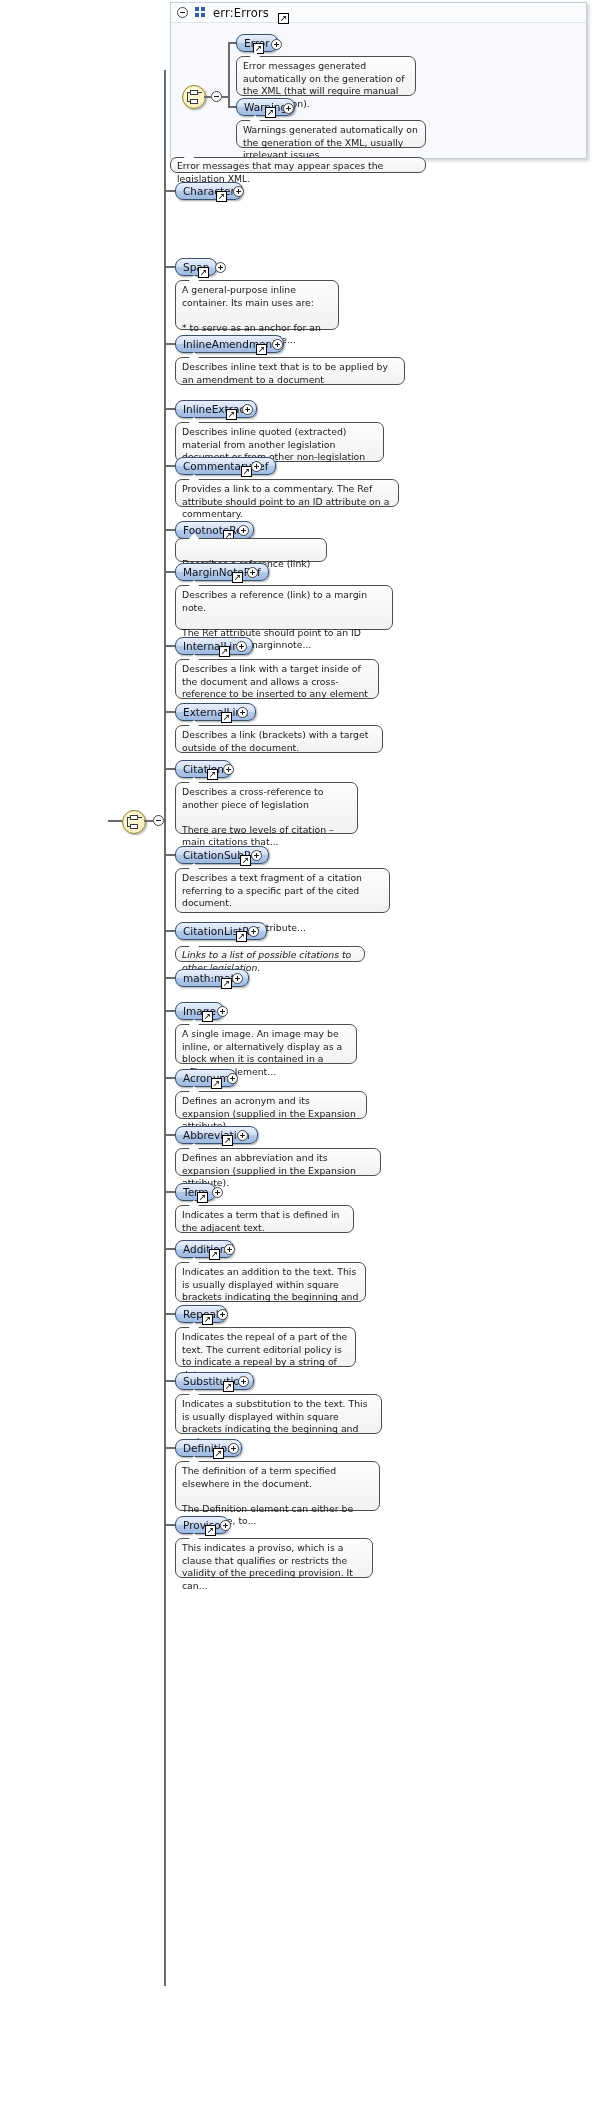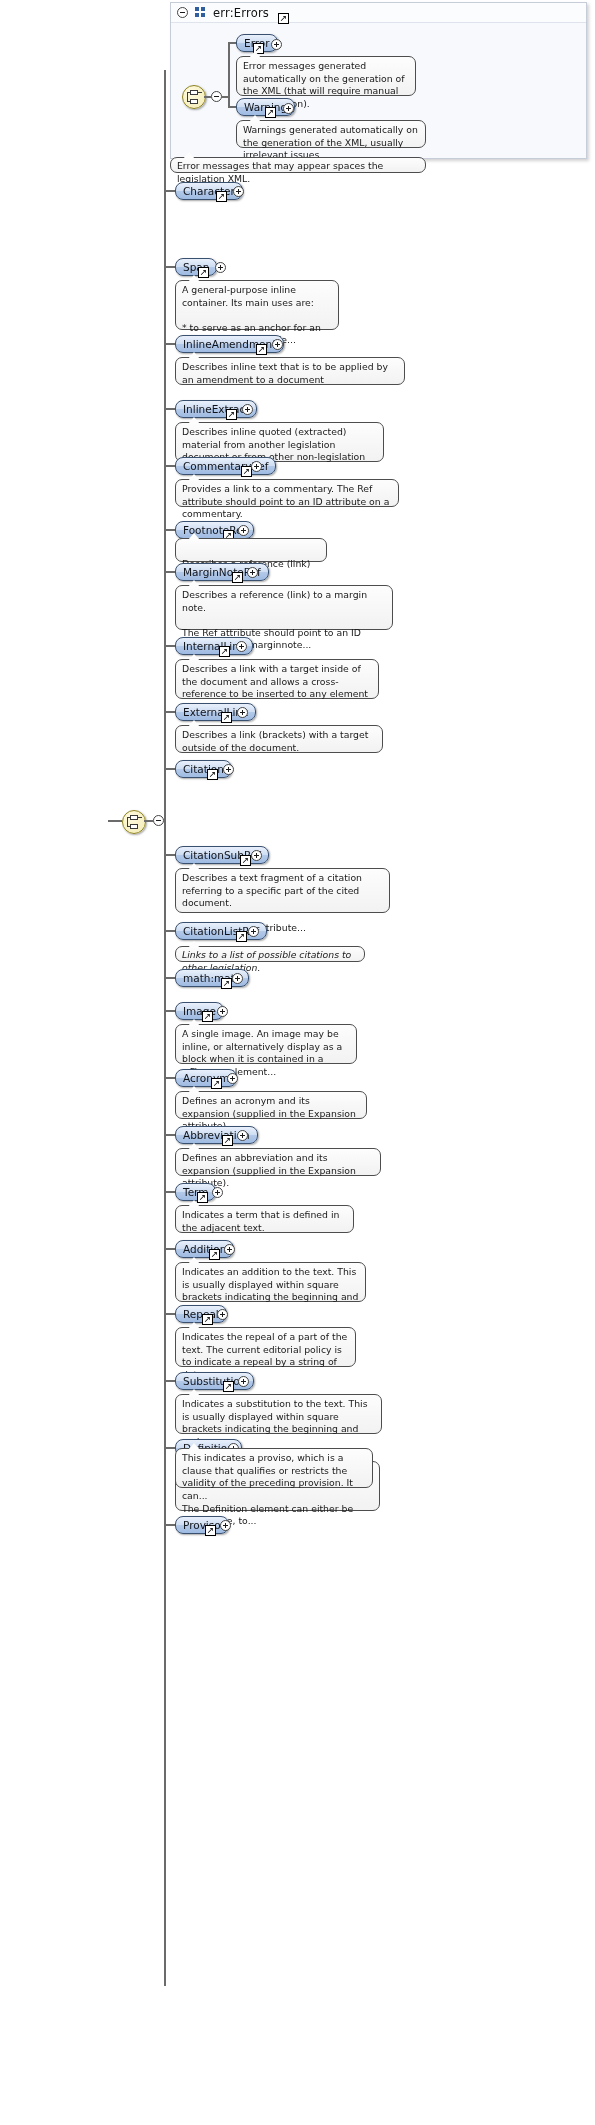--- a/index.html
+++ b/index.html
@@ -283,20 +283,23 @@
   <div class="doc" style="left:175px;top:725px;width:208px;height:28px;">Describes a link (brackets) with a target outside of the document.</div>
 
   <div class="hline" style="left:164px;top:768px;width:11px;"></div>
   <div class="node" style="left:175px;top:760px;">
     <span>Citation</span>
   </div>
   <div class="jump" style="left:207px;top:769px;">
       <span>↗</span>
     </div>
   <div class="pm plus" style="left:223px;top:764px;"></div>
+  <div class="doc" style="left:175px;top:782px;width:183px;height:52px;">Describes a cross-reference to another piece of legislation
+
+There are two levels of citation – main citations that...</div>
 
   <div class="hline" style="left:164px;top:854px;width:11px;"></div>
   <div class="node" style="left:175px;top:846px;">
     <span>CitationSubRef</span>
   </div>
   <div class="jump" style="left:240px;top:855px;">
       <span>↗</span>
     </div>
   <div class="pm plus" style="left:251px;top:850px;"></div>
   <div class="doc" style="left:175px;top:868px;width:215px;height:45px;">Describes a text fragment of a citation referring to a specific part of the cited document.
@@ -405,15 +408,15 @@
 The Definition element can either be used inline, to...</div>
 
   <div class="hline" style="left:164px;top:1524px;width:11px;"></div>
   <div class="node" style="left:175px;top:1516px;">
     <span>Proviso</span>
   </div>
   <div class="jump" style="left:205px;top:1525px;">
       <span>↗</span>
     </div>
   <div class="pm plus" style="left:220px;top:1520px;"></div>
-  <div class="doc" style="left:175px;top:1448px;width:198px;height:40px;">This indicates a proviso, which is a clause that qualifies or restricts the validity of the preceding provision. It can...</div>
+  <div class="doc" style="left:175px;top:1538px;width:198px;height:40px;">This indicates a proviso, which is a clause that qualifies or restricts the validity of the preceding provision. It can...</div>
 
 </div>
 
 </body></html>

